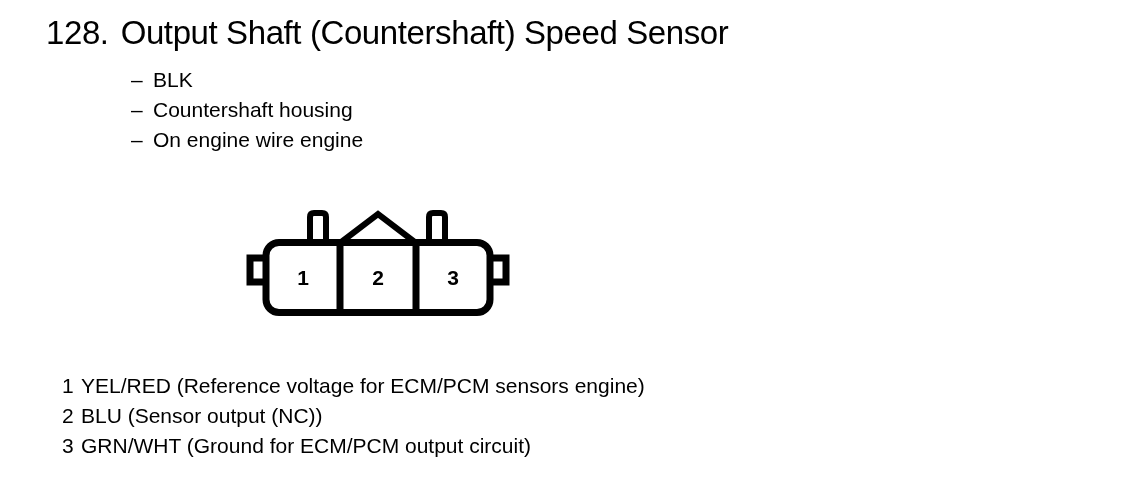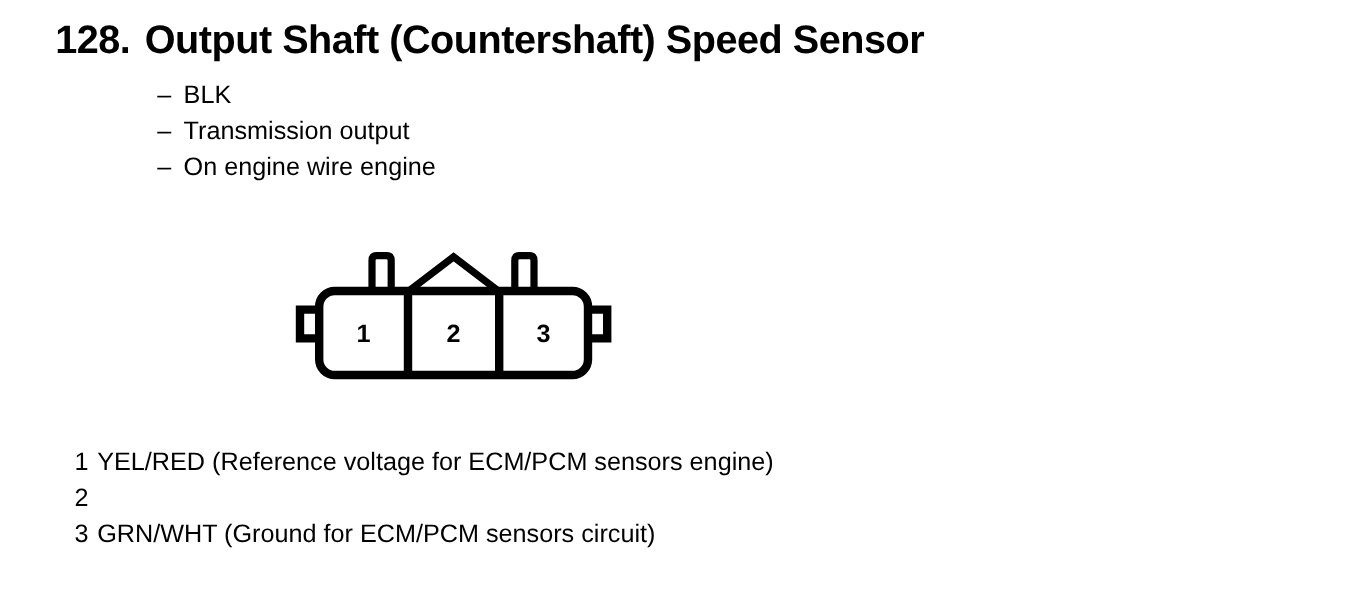--- a/index.html
+++ b/index.html
@@ -16,21 +16,21 @@
     color: #000000;
     -webkit-font-smoothing: none;
   }
 
   
   #doc-title {
     position: absolute;
     left: 46px;
     top: 14px;
     font-size: 33px;
-    font-weight: bold;
+    font-weight: normal;
     letter-spacing: -0.4px;
     white-space: nowrap;
     line-height: 1.18;
   }
   #doc-title .num {
     margin-right: 12px;
   }
 
   
   #spec-list {
@@ -101,21 +101,21 @@
   <span class="num">128.</span><span>Output Shaft (Countershaft) Speed Sensor</span>
 </div>
 
 <ul id="spec-list">
   <li>
     <span class="dash">–</span>
     <span>BLK</span>
   </li>
   <li>
     <span class="dash">–</span>
-    <span>Transmission output</span>
+    <span>Countershaft housing</span>
   </li>
   <li>
     <span class="dash">–</span>
     <span>On engine wire engine</span>
   </li>
 </ul>
 
 <div id="connector-figure">
   <svg width="284" height="120" viewBox="0 0 284 120" xmlns="http://www.w3.org/2000/svg">
 
@@ -140,18 +140,19 @@
   </svg>
 </div>
 
 <ul id="pin-legend">
   <li>
     <span class="lg-num">1</span>
     <span>YEL/RED (Reference voltage for ECM/PCM sensors engine)</span>
   </li>
   <li>
     <span class="lg-num">2</span>
+    <span>BLU (Sensor output (NC))</span>
   </li>
   <li>
     <span class="lg-num">3</span>
-    <span>GRN/WHT (Ground for ECM/PCM sensors circuit)</span>
+    <span>GRN/WHT (Ground for ECM/PCM output circuit)</span>
   </li>
 </ul>
 
 </body></html>

